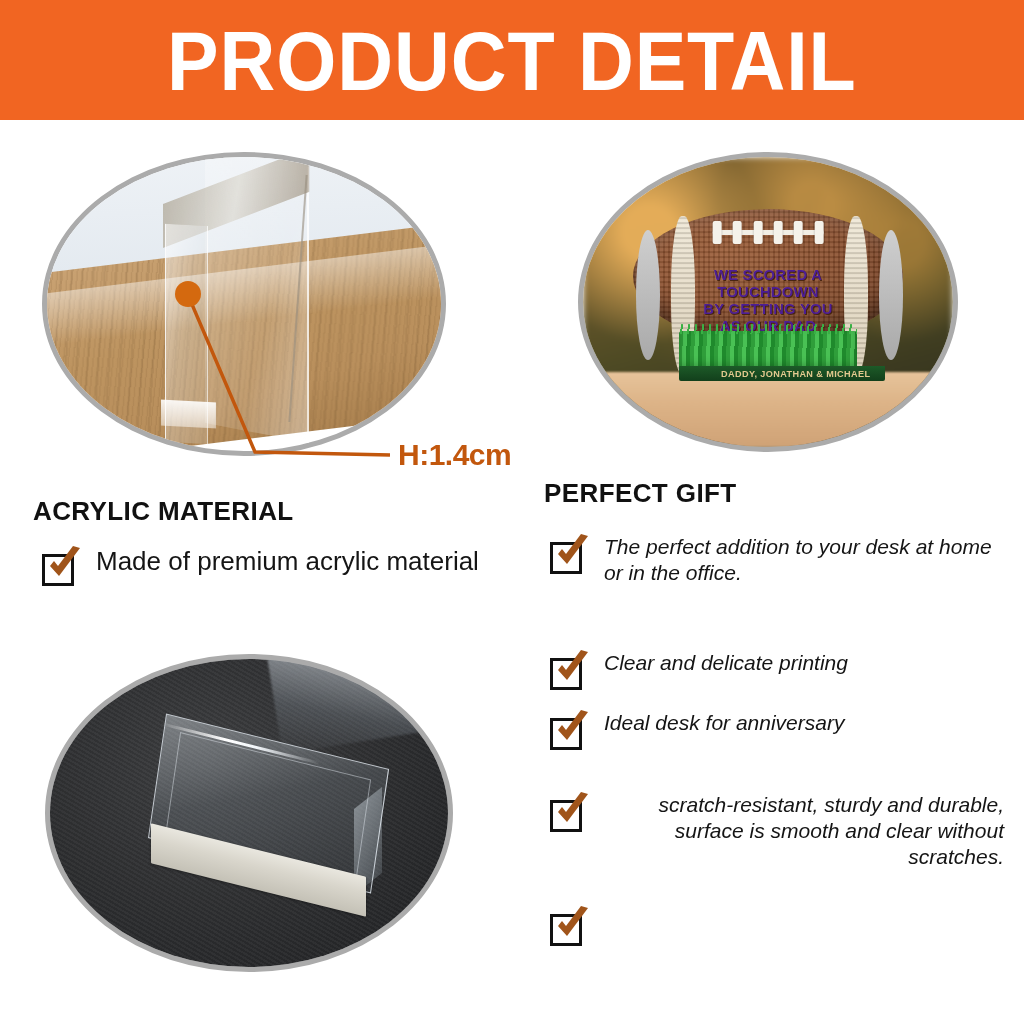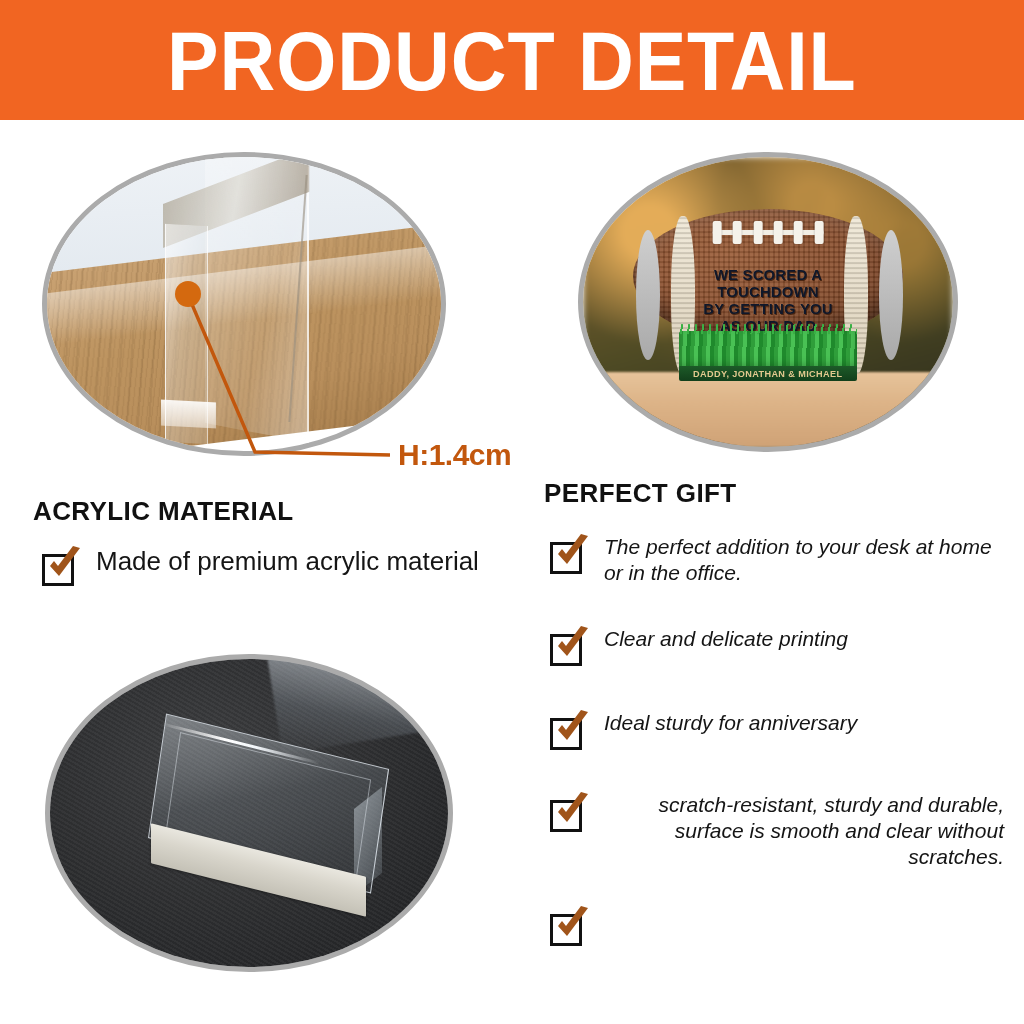--- a/index.html
+++ b/index.html
@@ -259,21 +259,21 @@
     border-radius: 2px;
     box-shadow: 0 0 2px rgba(0,0,0,0.3);
   }
   .fb-text {
     position: absolute;
     left: 50%;
     top: 34%;
     transform: translateX(-50%);
     width: 58%;
     text-align: center;
-    color: #0f172a;
+    color: #4c1d95;
     font-family: "Liberation Sans Narrow", "Liberation Sans", sans-serif;
     font-weight: bold;
     font-size: 15.5px;
     line-height: 1.08;
     letter-spacing: 0.3px;
     text-shadow: 1px 1px 0 rgba(60,28,10,0.85), -0.5px -0.5px 0 rgba(255,240,200,0.25);
     white-space: nowrap;
   }
   .fb-text span { display: block; transform: scaleX(0.95); }
   .fb-grass {
@@ -299,20 +299,21 @@
     position: absolute;
     left: 17%;
     bottom: 0%;
     width: 66%;
     height: 8.5%;
     background: linear-gradient(180deg,#1d5a28,#123f1b);
     display: flex;
     align-items: center;
     justify-content: center;
     border-radius: 0 0 2px 2px;
+    padding-left: 28px;
   }
   .fb-plate-text {
     color: #e3c98f;
     font-family: "Liberation Sans Narrow", "Liberation Sans", sans-serif;
     font-weight: bold;
     font-size: 9.5px;
     letter-spacing: 0.4px;
     white-space: nowrap;
     transform: scaleX(0.96);
   }
@@ -443,21 +444,21 @@
     margin-left: 16px;
     max-width: 420px;
   }
 
   
   #feature-acrylic-0 { left: 42px; top: 546px; }
   #feature-acrylic-0 .feature-text { font-size: 26px; }
 
   
   #feature-gift-0 { left: 550px; top: 534px; }
-  #feature-gift-1 { left: 550px; top: 626px; }
+  #feature-gift-1 { left: 550px; top: 650px; }
   #feature-gift-2 { left: 550px; top: 710px; }
   #feature-gift-3 { left: 550px; top: 792px; text-align: right; }
   #feature-gift-4 { left: 550px; top: 906px; }
   .right-col .feature-text { max-width: 400px; font-style: italic; }
 </style>
 </head>
 <body>
 
 <div class="banner">
   <div class="banner-title">PRODUCT DETAIL</div>
@@ -558,21 +559,21 @@
   <div class="feature-text">Clear and delicate printing</div>
 </div>
 
 <div class="feature-row right-col" id="feature-gift-2">
   <div class="checkbox">
     <div class="box"></div>
     <svg class="tick" viewBox="0 0 40 40">
       <path d="M6 20 L15 30 L36 2 L29 0 L14 20 L10 15 Z" fill="#A0541A"></path>
     </svg>
   </div>
-  <div class="feature-text">Ideal sturdy for anniversary</div>
+  <div class="feature-text">Ideal desk for anniversary</div>
 </div>
 
 <div class="feature-row right-col" id="feature-gift-3">
   <div class="checkbox">
     <div class="box"></div>
     <svg class="tick" viewBox="0 0 40 40">
       <path d="M6 20 L15 30 L36 2 L29 0 L14 20 L10 15 Z" fill="#A0541A"></path>
     </svg>
   </div>
   <div class="feature-text">scratch-resistant, sturdy and durable, surface is smooth and clear without scratches.</div>

